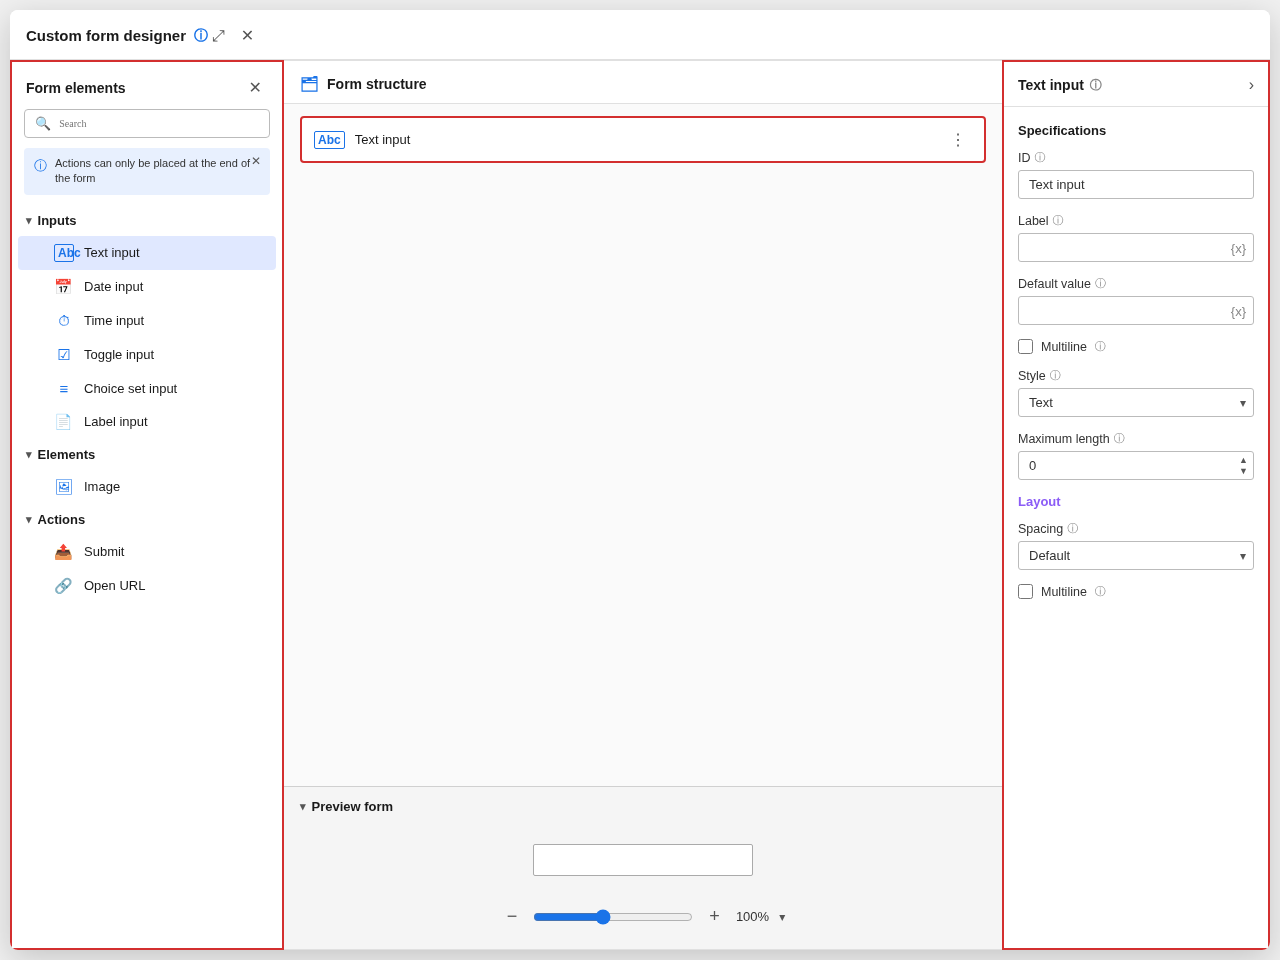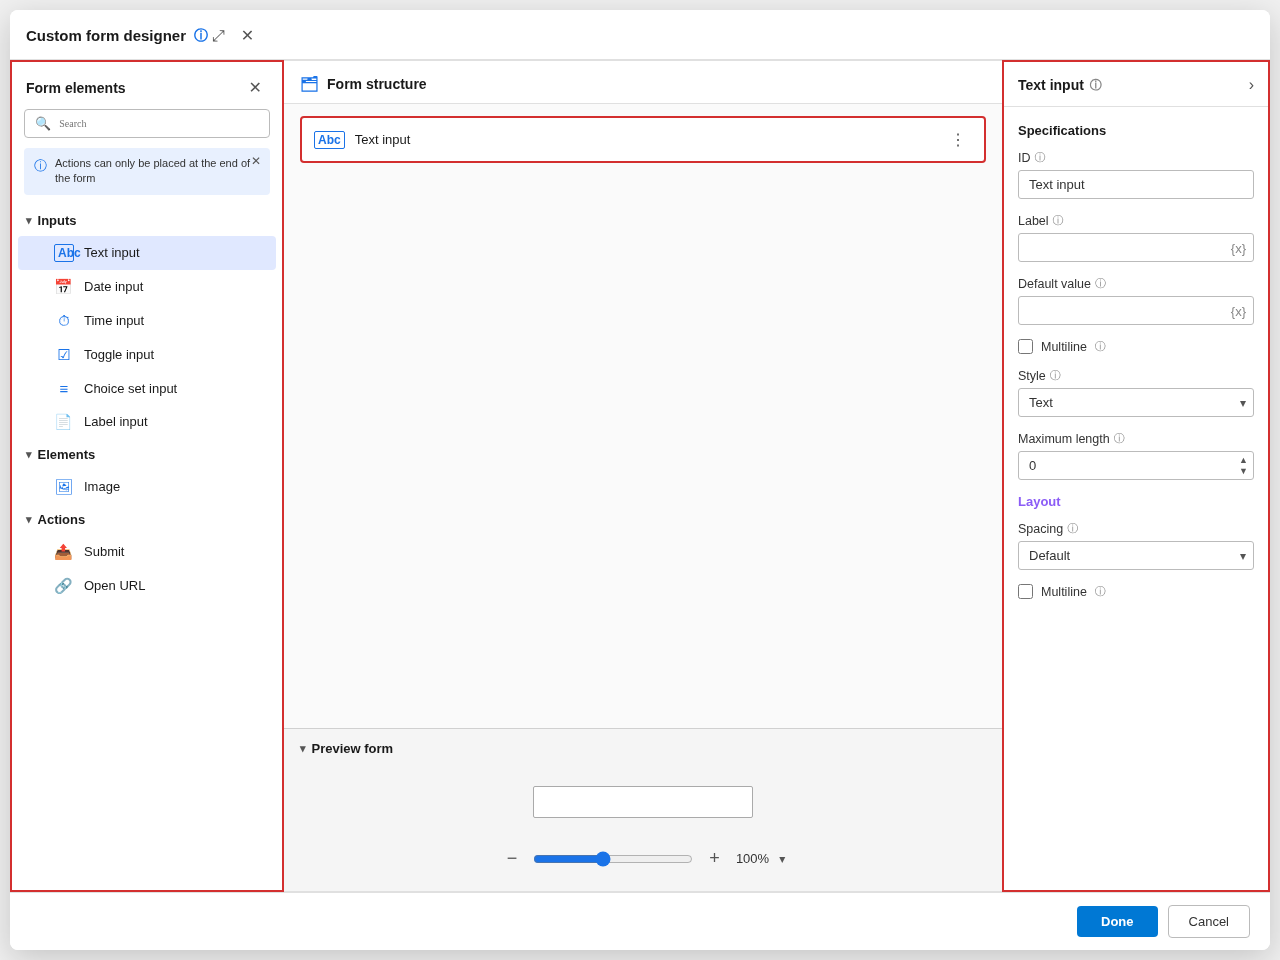--- a/index.html
+++ b/index.html
@@ -707,17 +707,13 @@
           <input type="checkbox" id="separator-cb" style="">
           <label for="separator-cb">
             <span>Multiline</span>
           </label>
           <span class="field-info">ⓘ</span>
         </div>
       </div>
     </div>
   </div>
 
-  <div class="dialog-footer">
-    <button class="btn-done">Done</button>
-    <button class="btn-cancel">Cancel</button>
-  </div>
 </div>
 
 </body></html>

